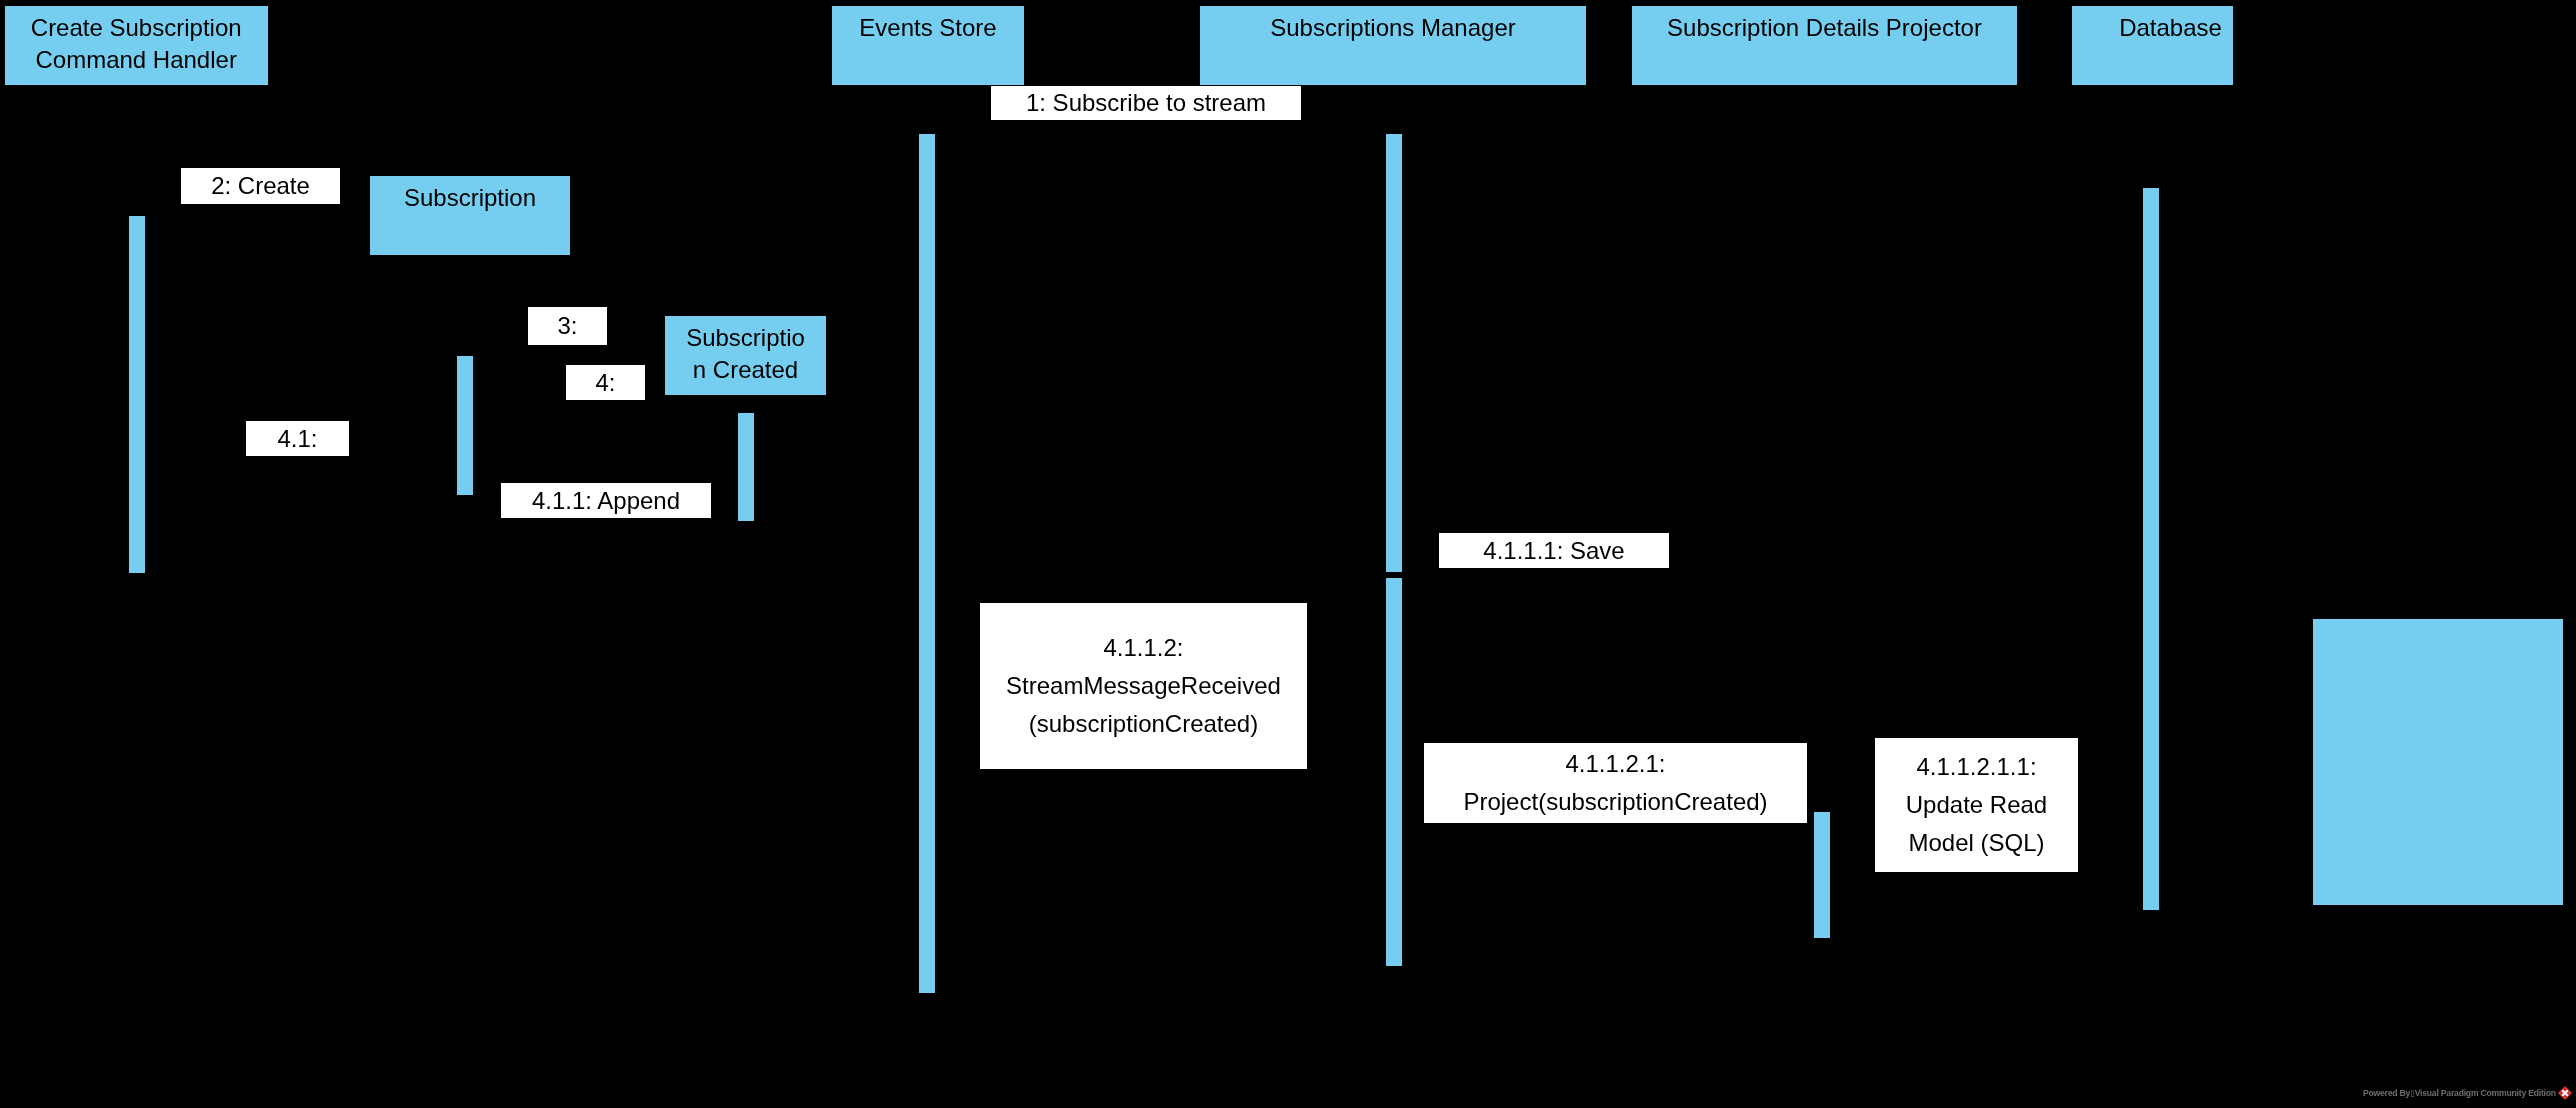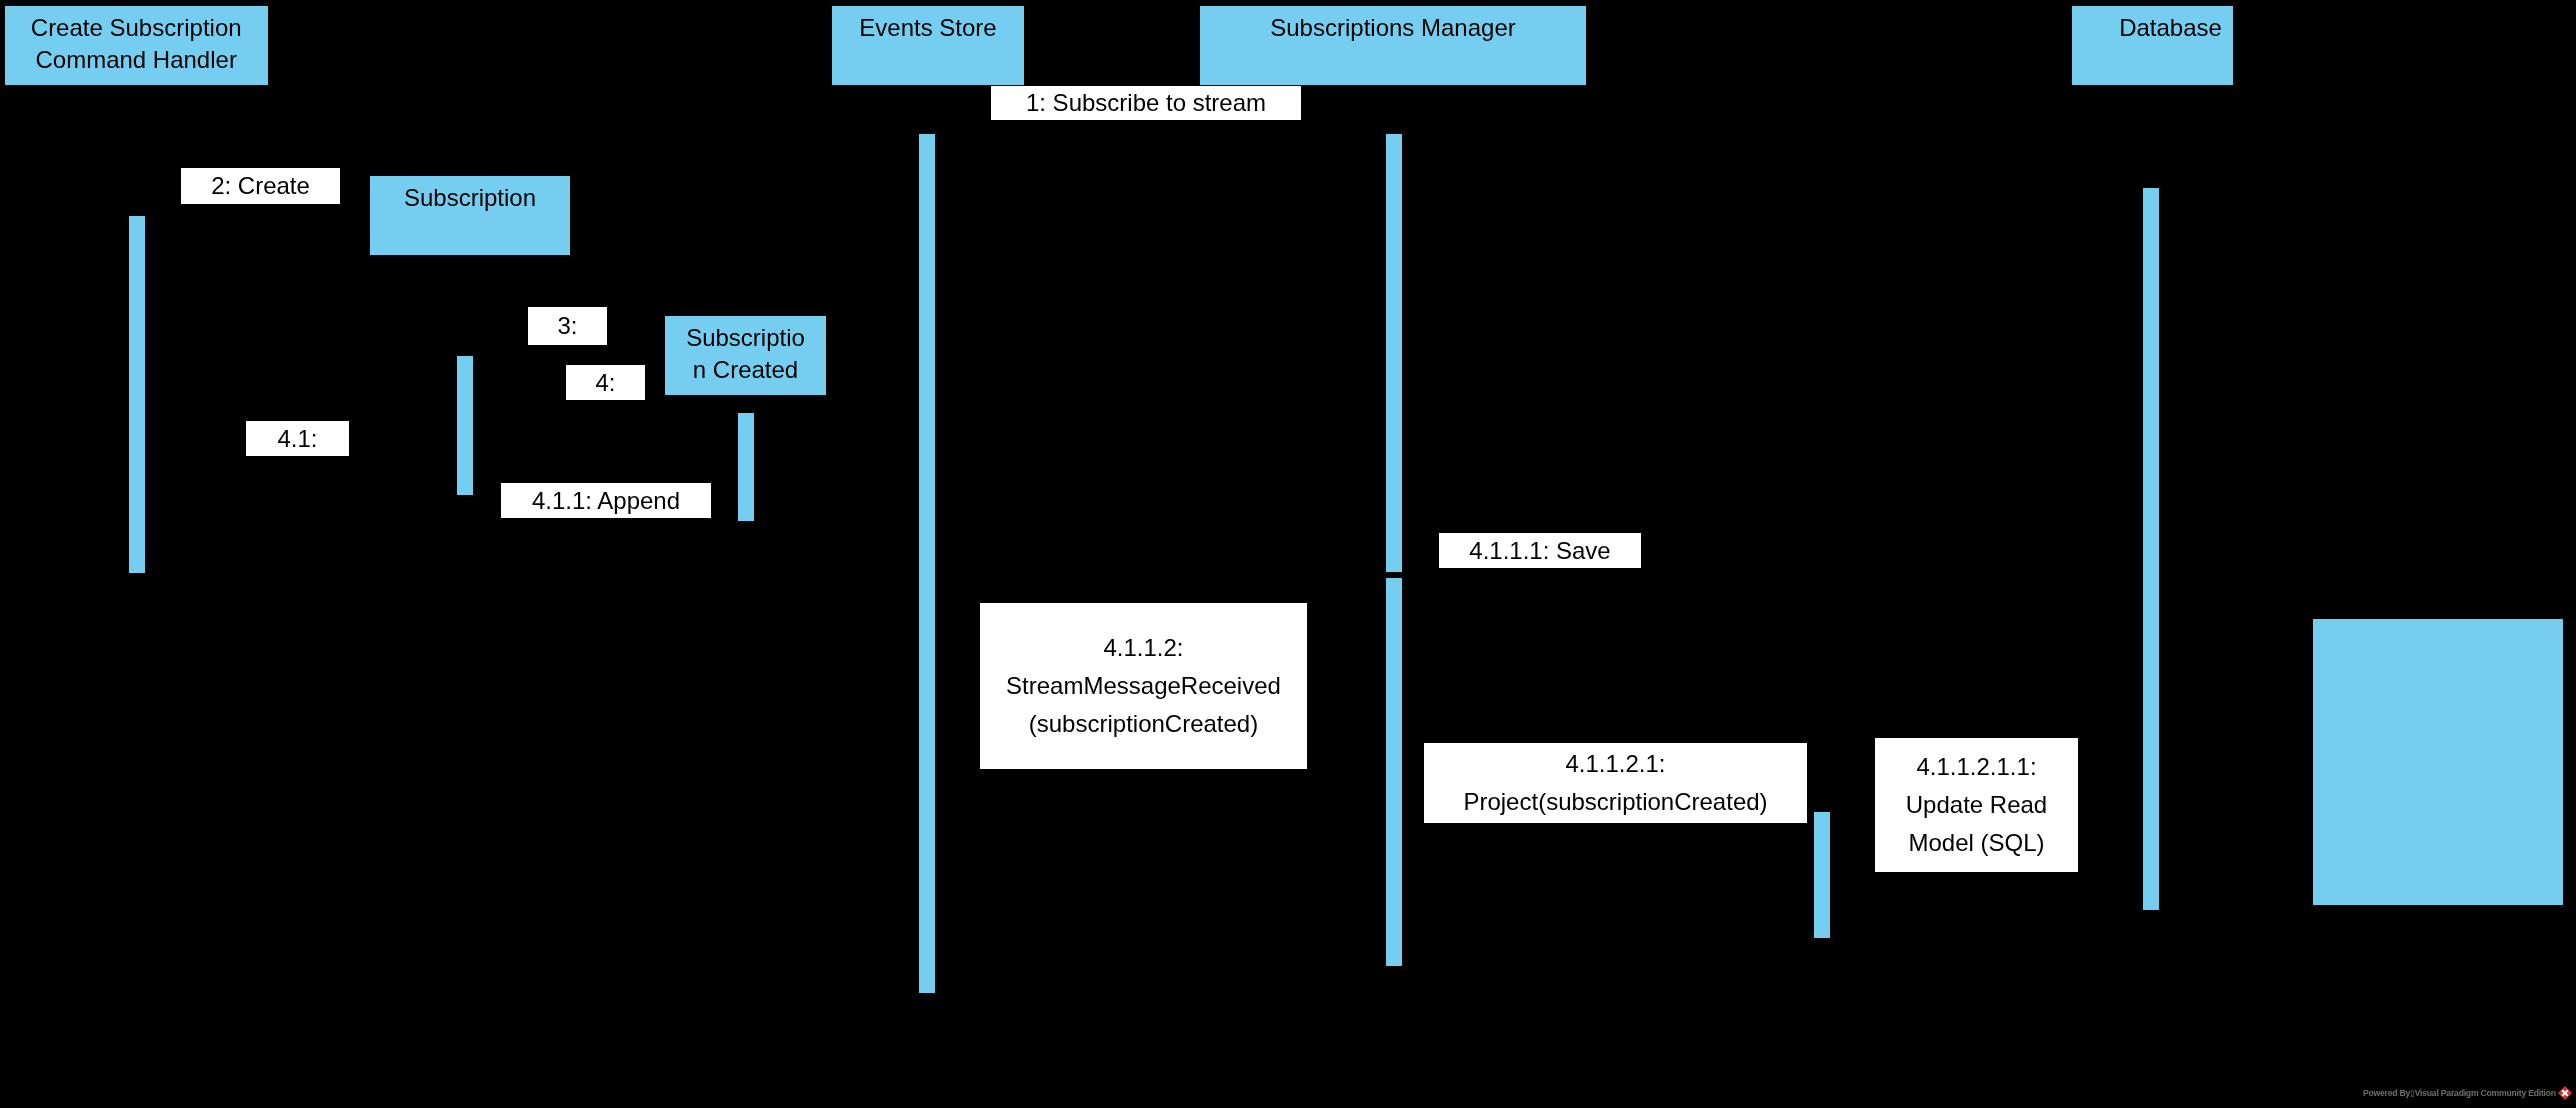--- a/index.html
+++ b/index.html
@@ -98,41 +98,42 @@
 </style>
 </head>
 <body>
 
 <div class="stage">
 
   <div class="head" style="left:4.7px;top:6.2px;width:263px;height:79px;">Create Subscription
 Command Handler</div>
   <div class="head" style="left:832px;top:6.2px;width:192px;height:79px;">Events Store</div>
   <div class="head" style="left:1200px;top:6.2px;width:386px;height:79px;">Subscriptions Manager</div>
+  <div class="head" style="left:1632px;top:6.2px;width:385px;height:79px;">Subscription Details Projector</div>
   <div class="head" style="left:2072px;top:6.2px;width:161px;height:79px;padding-left:36px;">Database</div>
   <div class="head" style="left:370px;top:176px;width:200px;height:79px;">Subscription</div>
   <div class="head" style="left:665px;top:316px;width:161px;height:79px;">Subscriptio
 n Created</div>
 
   <div class="bar" style="left:129px;top:216px;height:357px;"></div>
   <div class="bar" style="left:457px;top:356px;height:139px;"></div>
   <div class="bar" style="left:738px;top:413px;height:108px;"></div>
   <div class="bar" style="left:919px;top:134px;height:859px;"></div>
   <div class="bar" style="left:1386px;top:134px;height:438px;"></div>
   <div class="bar" style="left:1386px;top:578px;height:388px;"></div>
   <div class="bar" style="left:1814px;top:812px;height:126px;"></div>
   <div class="bar" style="left:2143px;top:188px;height:722px;"></div>
 
   <div class="msg" style="left:991px;top:86px;width:310px;height:34px;">1: Subscribe to stream</div>
   <div class="msg" style="left:181px;top:168px;width:159px;height:36px;">2: Create</div>
   <div class="msg" style="left:528px;top:307px;width:79px;height:38px;">3:</div>
   <div class="msg" style="left:566px;top:365px;width:79px;height:35px;">4:</div>
   <div class="msg" style="left:246px;top:421px;width:103px;height:35px;">4.1:</div>
   <div class="msg" style="left:501px;top:483px;width:210px;height:35px;">4.1.1: Append</div>
-  <div class="msg" style="left:1439px;top:533px;width:202px;height:35px;">4.1.1.1: Save</div>
+  <div class="msg" style="left:1439px;top:533px;width:230px;height:35px;">4.1.1.1: Save</div>
   <div class="msg" style="left:980px;top:603px;width:327px;height:166px;">4.1.1.2:
 StreamMessageReceived
 (subscriptionCreated)</div>
   <div class="msg" style="left:1424px;top:743px;width:383px;height:80px;">4.1.1.2.1:
 Project(subscriptionCreated)</div>
   <div class="msg" style="left:1875px;top:738px;width:203px;height:134px;">4.1.1.2.1.1:
 Update Read
 Model (SQL)</div>
 
   <div class="note-back"></div>

